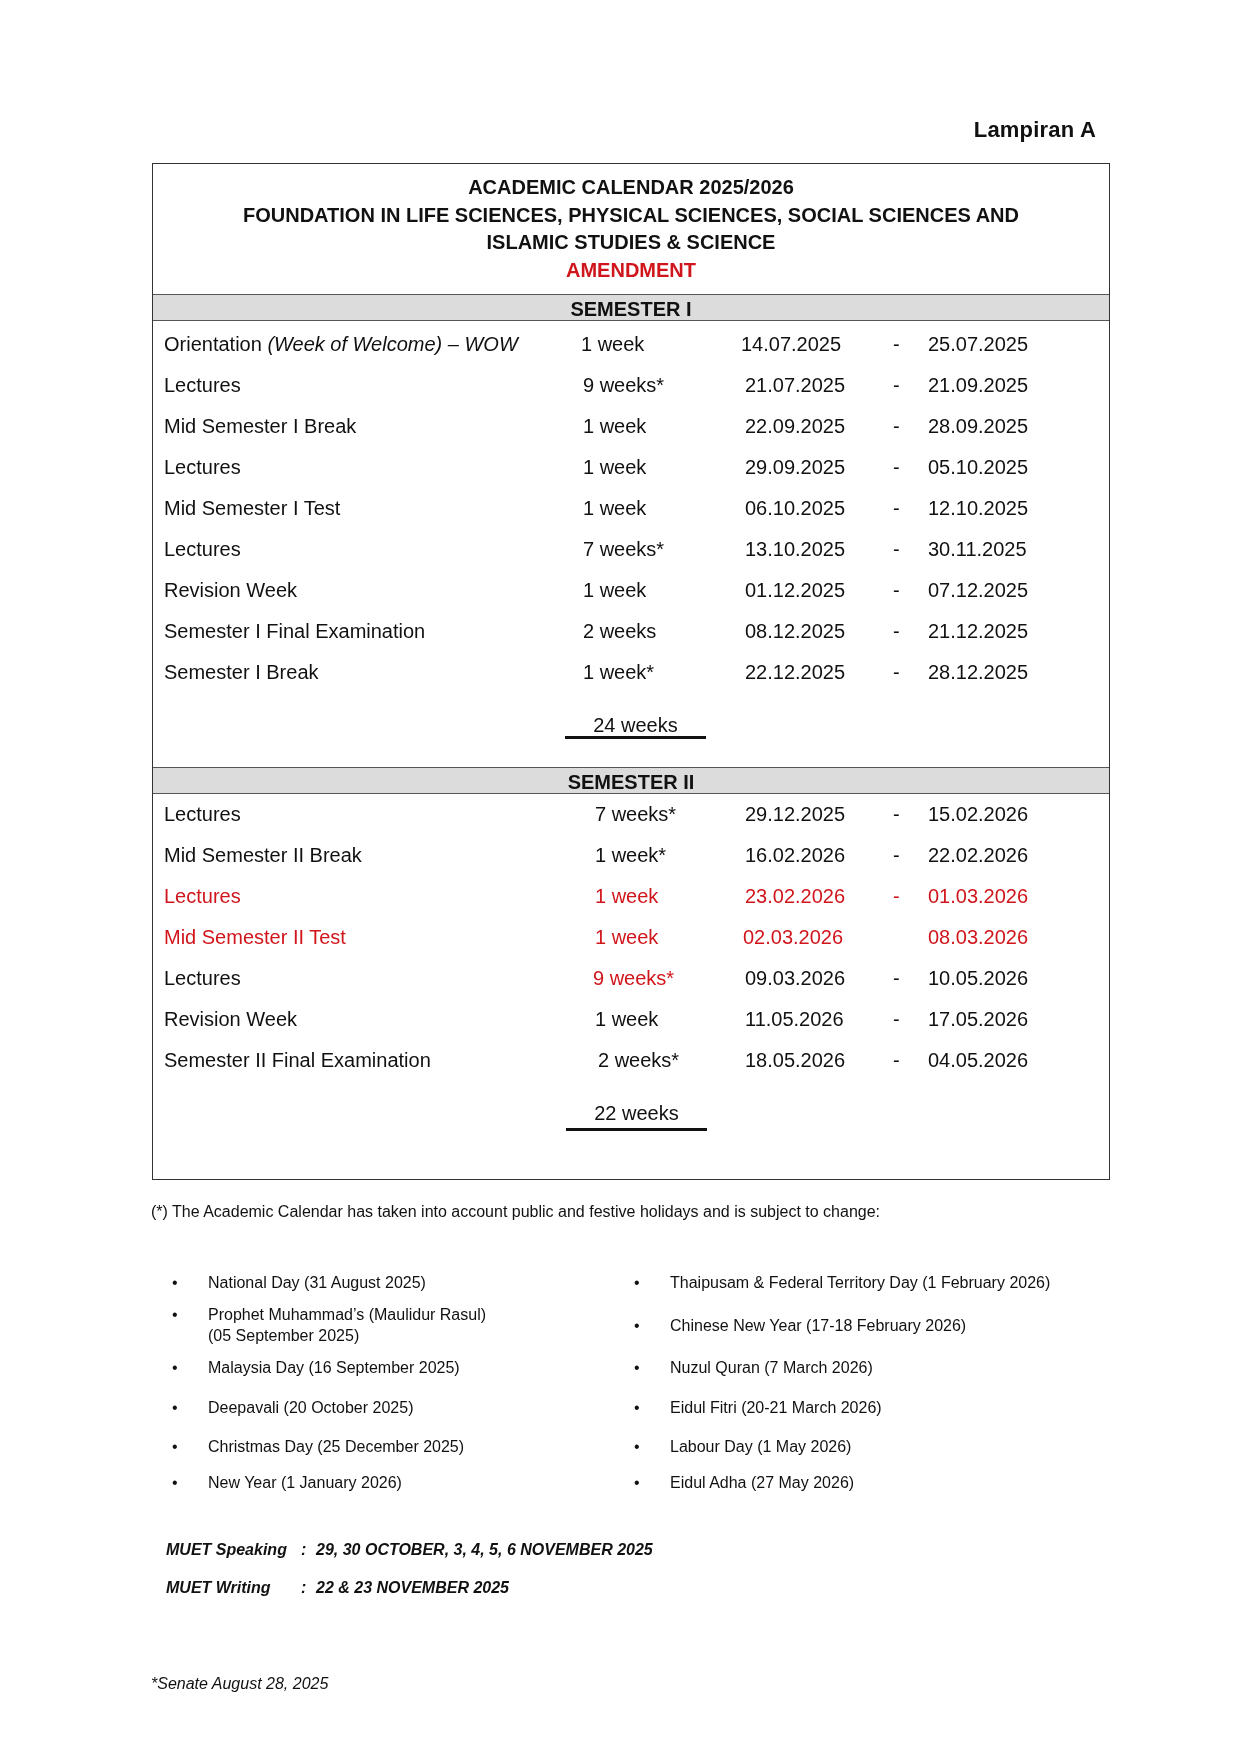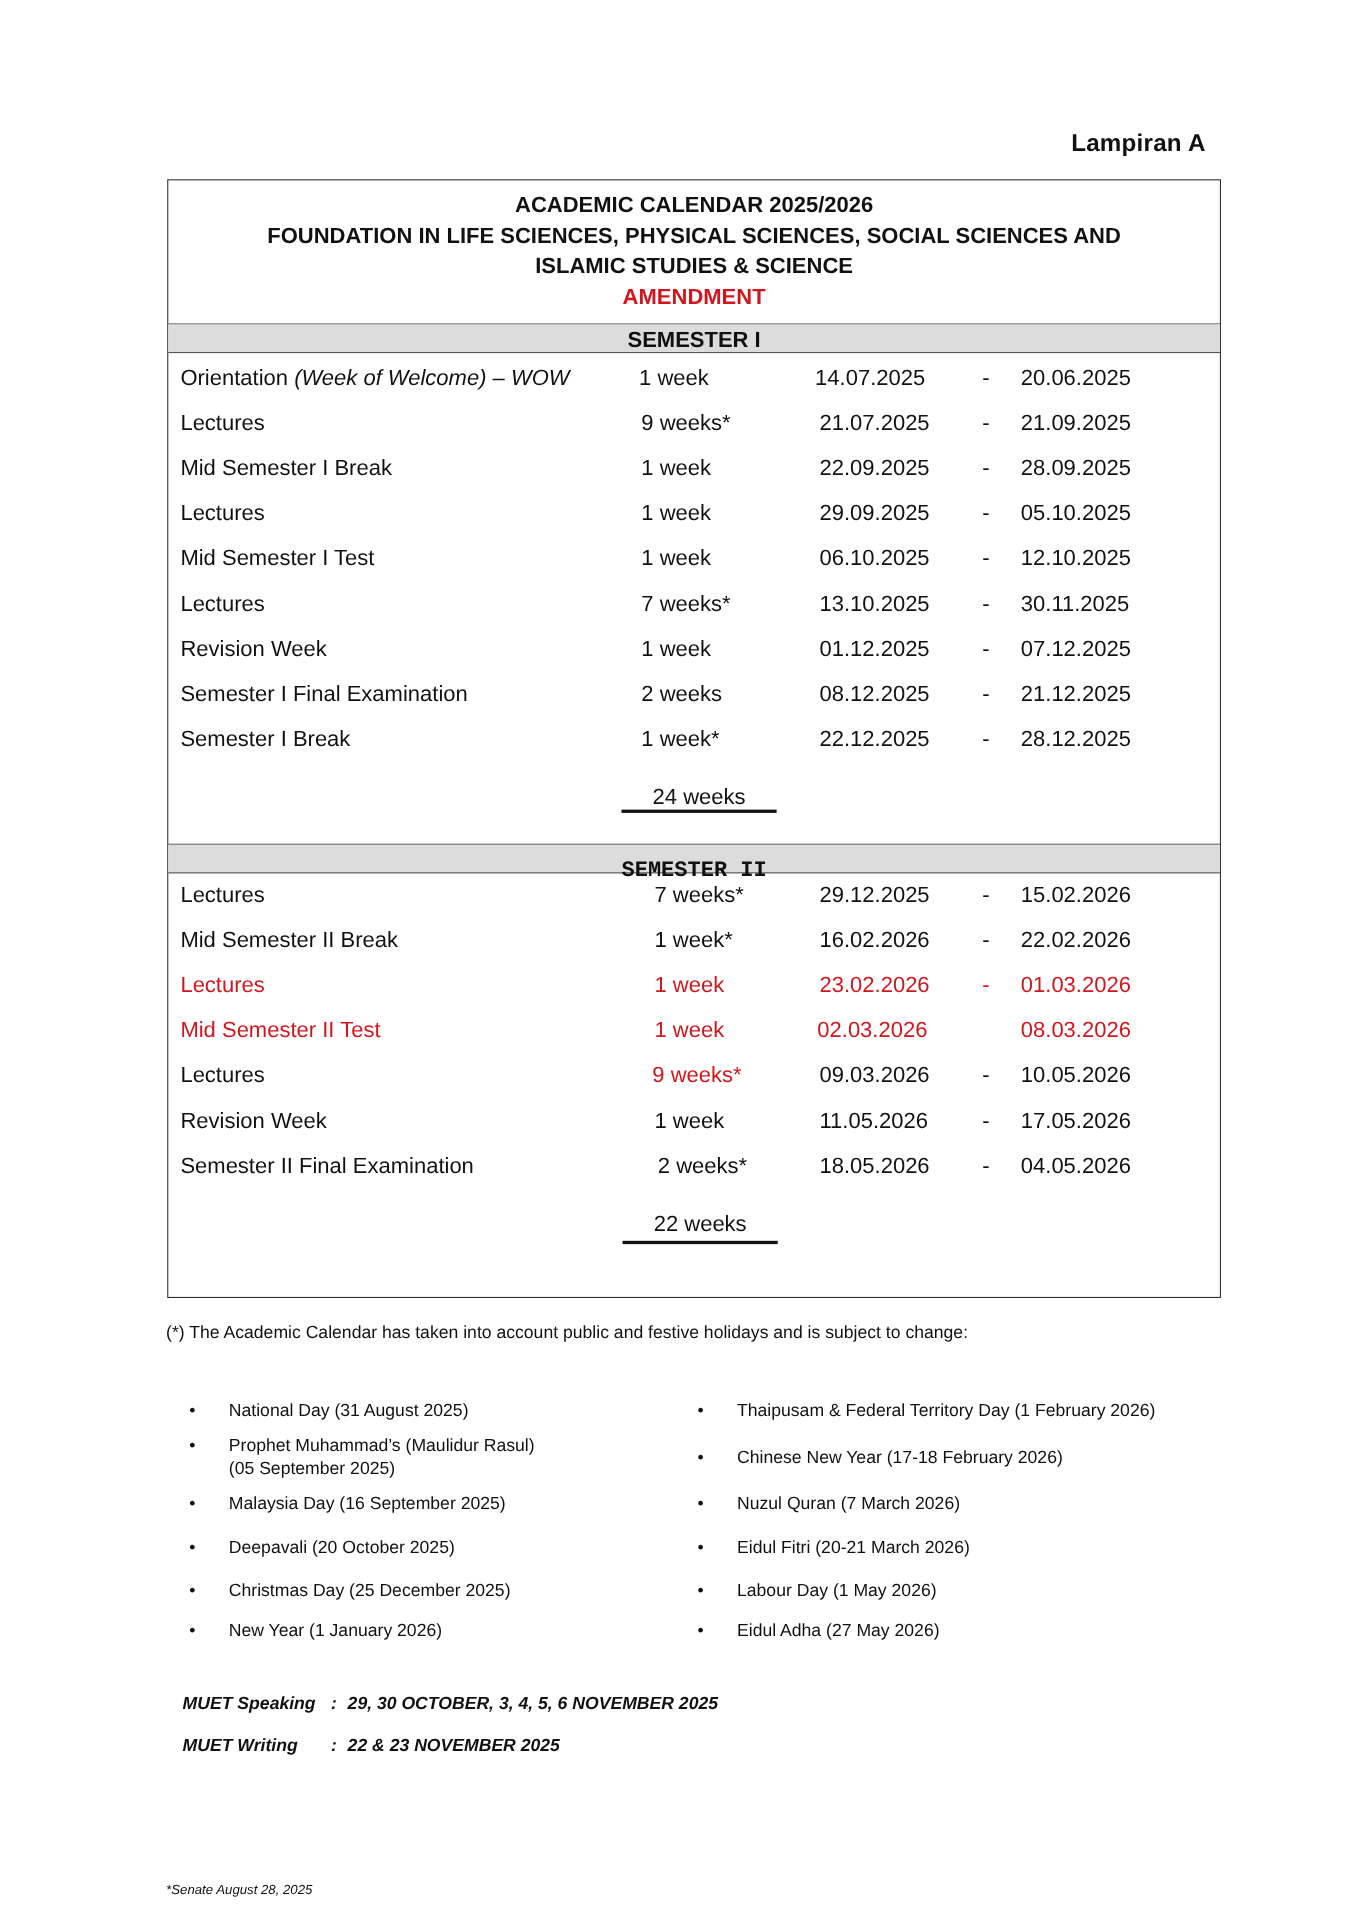--- a/index.html
+++ b/index.html
@@ -48,21 +48,21 @@
     position: absolute; left: 151px; top: 1203px; font-size: 16px;
   }
   .hol { position: absolute; font-size: 16px; line-height: 19px; }
   .hol .bullet { position: absolute; left: 0; top: 0; }
   .hol .txt { position: absolute; left: 36px; top: 0; white-space: nowrap; }
   .muet {
     position: absolute; left: 166px; font-size: 16px; font-weight: bold; font-style: italic;
   }
   .muet span { position: absolute; top: 0; white-space: nowrap; text-align: right; }
   .senate {
-    position: absolute; left: 151px; top: 1675px; font-size: 12px; font-style: italic; margin-top: 36px;
+    position: absolute; left: 151px; top: 1675px; font-size: 16px; font-style: italic;
   }
 </style>
 </head>
 <body>
 
 <div class="lampiran">Lampiran A</div>
 
 <div class="frame">
   <div class="title-block">
     <div>ACADEMIC CALENDAR 2025/2026</div>
@@ -72,21 +72,21 @@
   </div>
 
   <div class="sem-head" style="padding-top:2px;">SEMESTER I</div>
   <div style="height:3px;"></div>
 
   <div class="row">
     <span class="c-act"><span>Orientation </span><i>(Week of Welcome) – WOW</i></span>
     <span class="c-dur" style="left:428px">1 week</span>
     <span class="c-from" style="left:588px">14.07.2025</span>
     <span class="c-sep">-</span>
-    <span class="c-to">20.06.2025</span>
+    <span class="c-to">25.07.2025</span>
   </div>
   <div class="row">
     <span class="c-act">Lectures</span>
     <span class="c-dur">9 weeks*</span>
     <span class="c-from">21.07.2025</span>
     <span class="c-sep">-</span>
     <span class="c-to">21.09.2025</span>
   </div>
   <div class="row">
     <span class="c-act">Mid Semester I Break</span>
@@ -137,21 +137,21 @@
     <span class="c-sep">-</span>
     <span class="c-to">28.12.2025</span>
   </div>
 
   <div class="total-row" style="height:74px;">
     <div class="total" style="left:412px;">24 weeks</div>
     <div class="total-line" style="left:412px; top:43px;"></div>
   </div>
 
   <div style="border-top:1px solid #555555;"></div>
-  <div class="sem-head" style="padding-top:12px;font-family:Liberation Mono, monospace;">SEMESTER II</div>
+  <div class="sem-head" style="padding-top:2px;">SEMESTER II</div>
 
   <div class="row">
     <span class="c-act">Lectures</span>
     <span class="c-dur2">7 weeks*</span>
     <span class="c-from">29.12.2025</span>
     <span class="c-sep">-</span>
     <span class="c-to">15.02.2026</span>
   </div>
   <div class="row">
     <span class="c-act">Mid Semester II Break</span>

